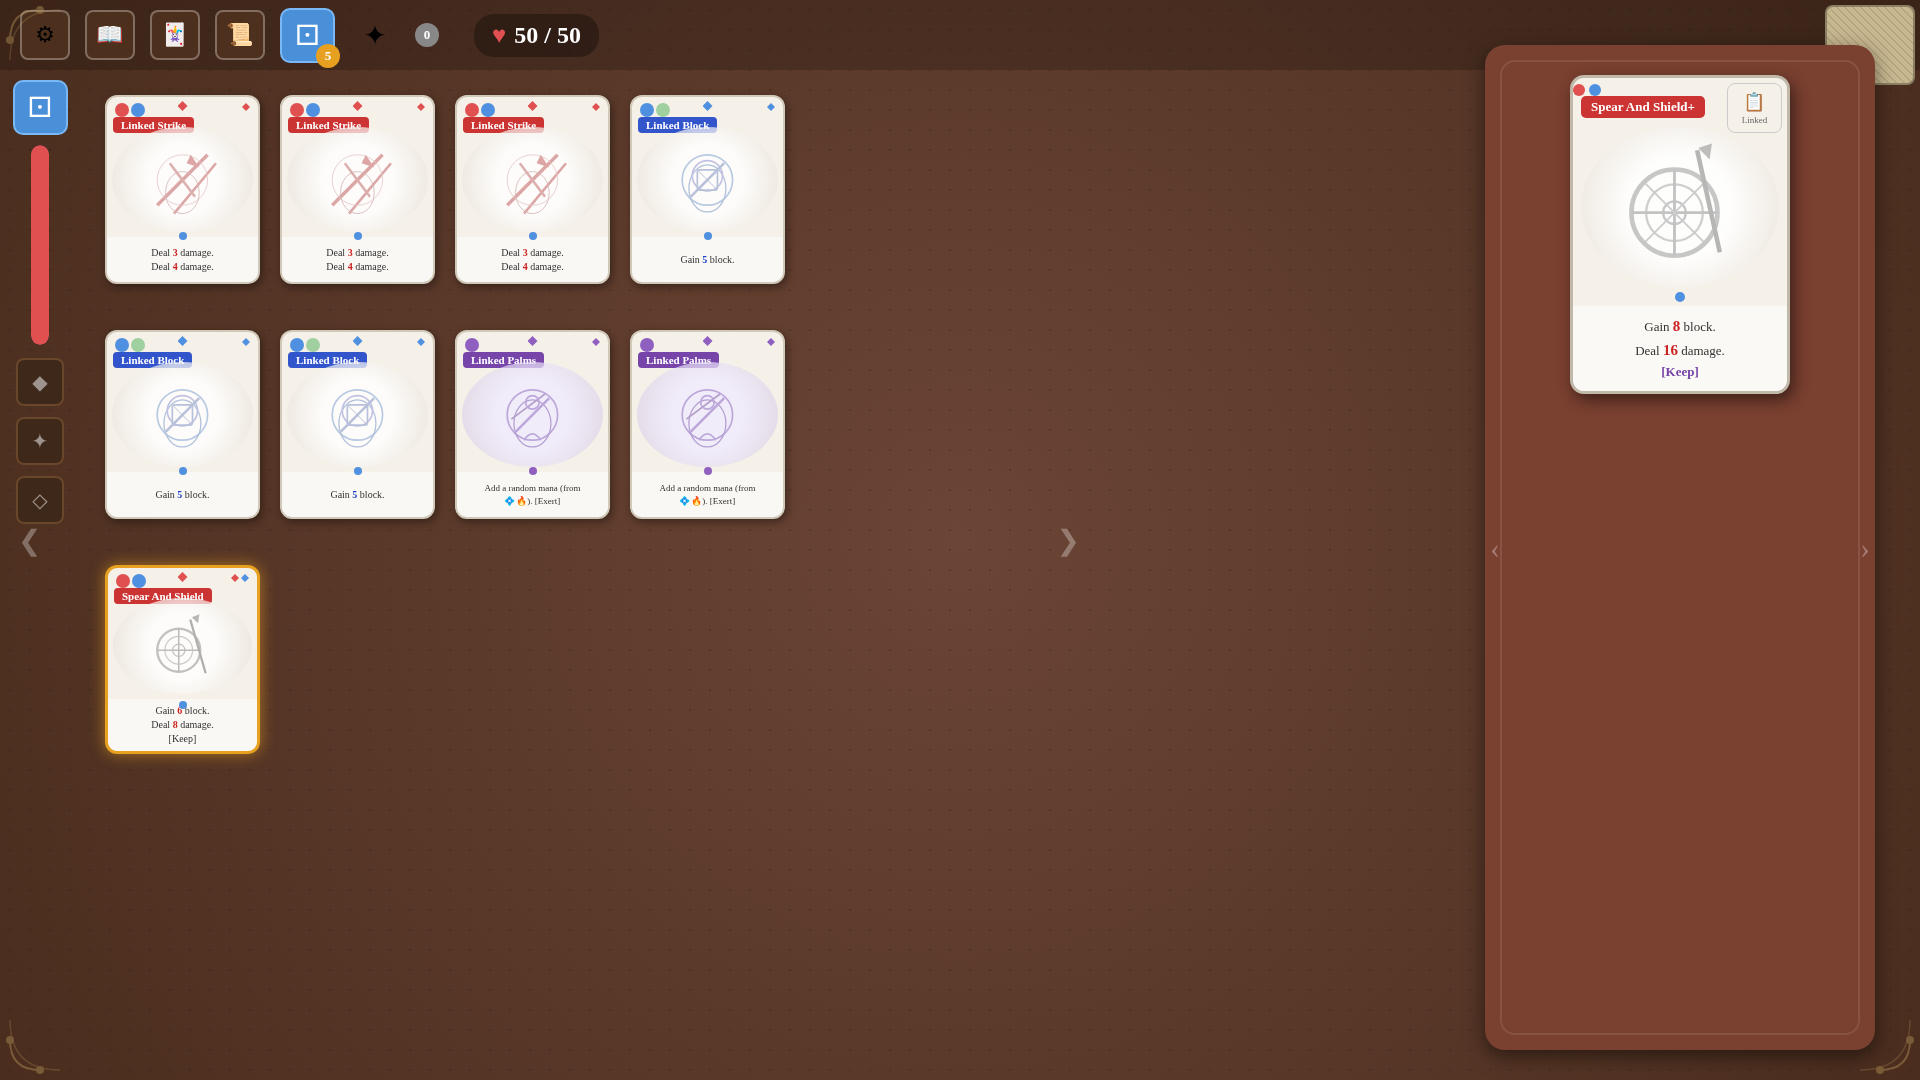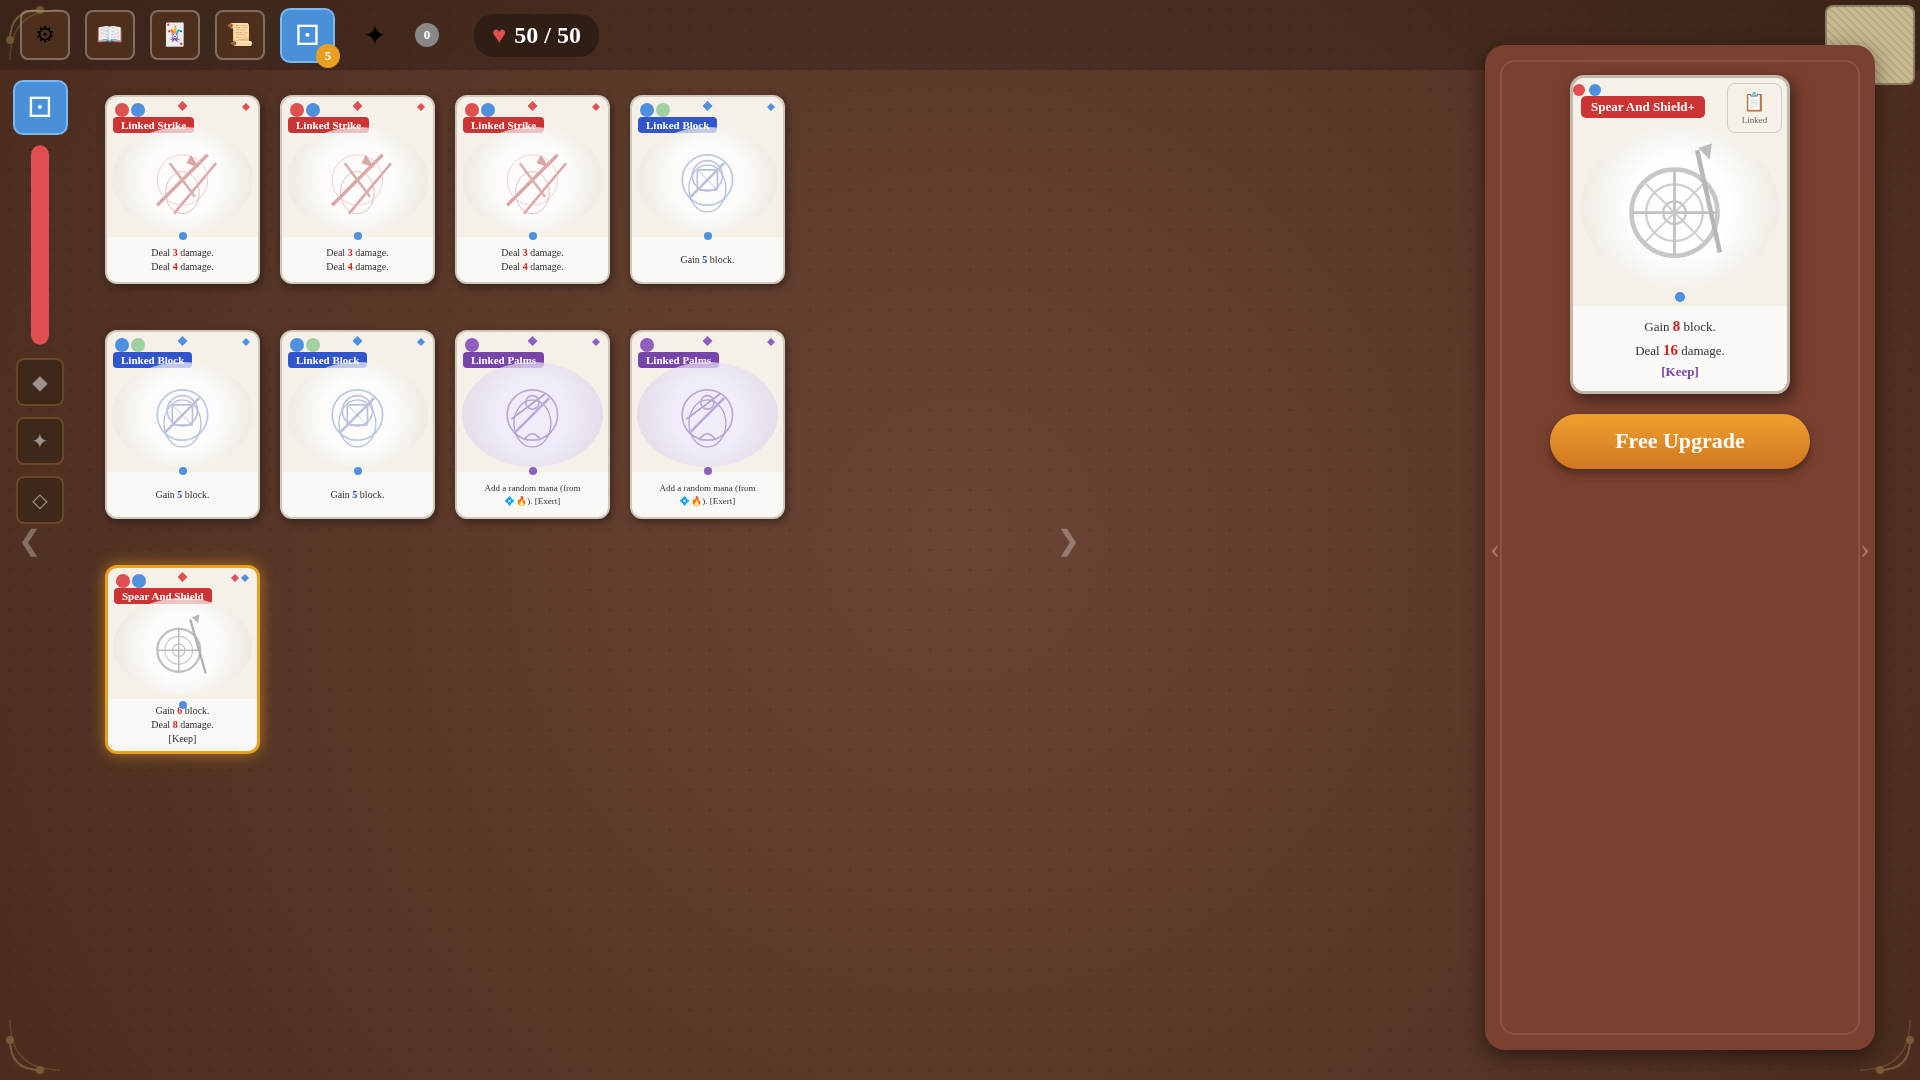--- a/index.html
+++ b/index.html
@@ -935,21 +935,20 @@
         <span style="width:10px;height:10px;border-radius:50%;background:#5090e0;display:inline-block;"></span>
       </div>
 
       <div class="upgrade-card-desc">
         <div>Gain <span class="highlight">8</span> block.</div>
         <div>Deal <span class="highlight">16</span> damage.</div>
         <div class="highlight-purple">[Keep]</div>
       </div>
     </div>
 
-    <button class="free-upgrade-btn">Free Upgrade</button>
 
 
   </div>
 </div>
 
 <div class="corner-tl">
   <svg width="70" height="70" viewBox="0 0 70 70">
     <path d="M5 35 Q5 5 35 5" stroke="#c0a060" fill="none" stroke-width="2"></path>
     <path d="M5 55 Q5 5 55 5" stroke="#c0a060" fill="none" stroke-width="1.5" opacity="0.6"></path>
     <circle cx="5" cy="35" r="4" fill="#c0a060"></circle>

